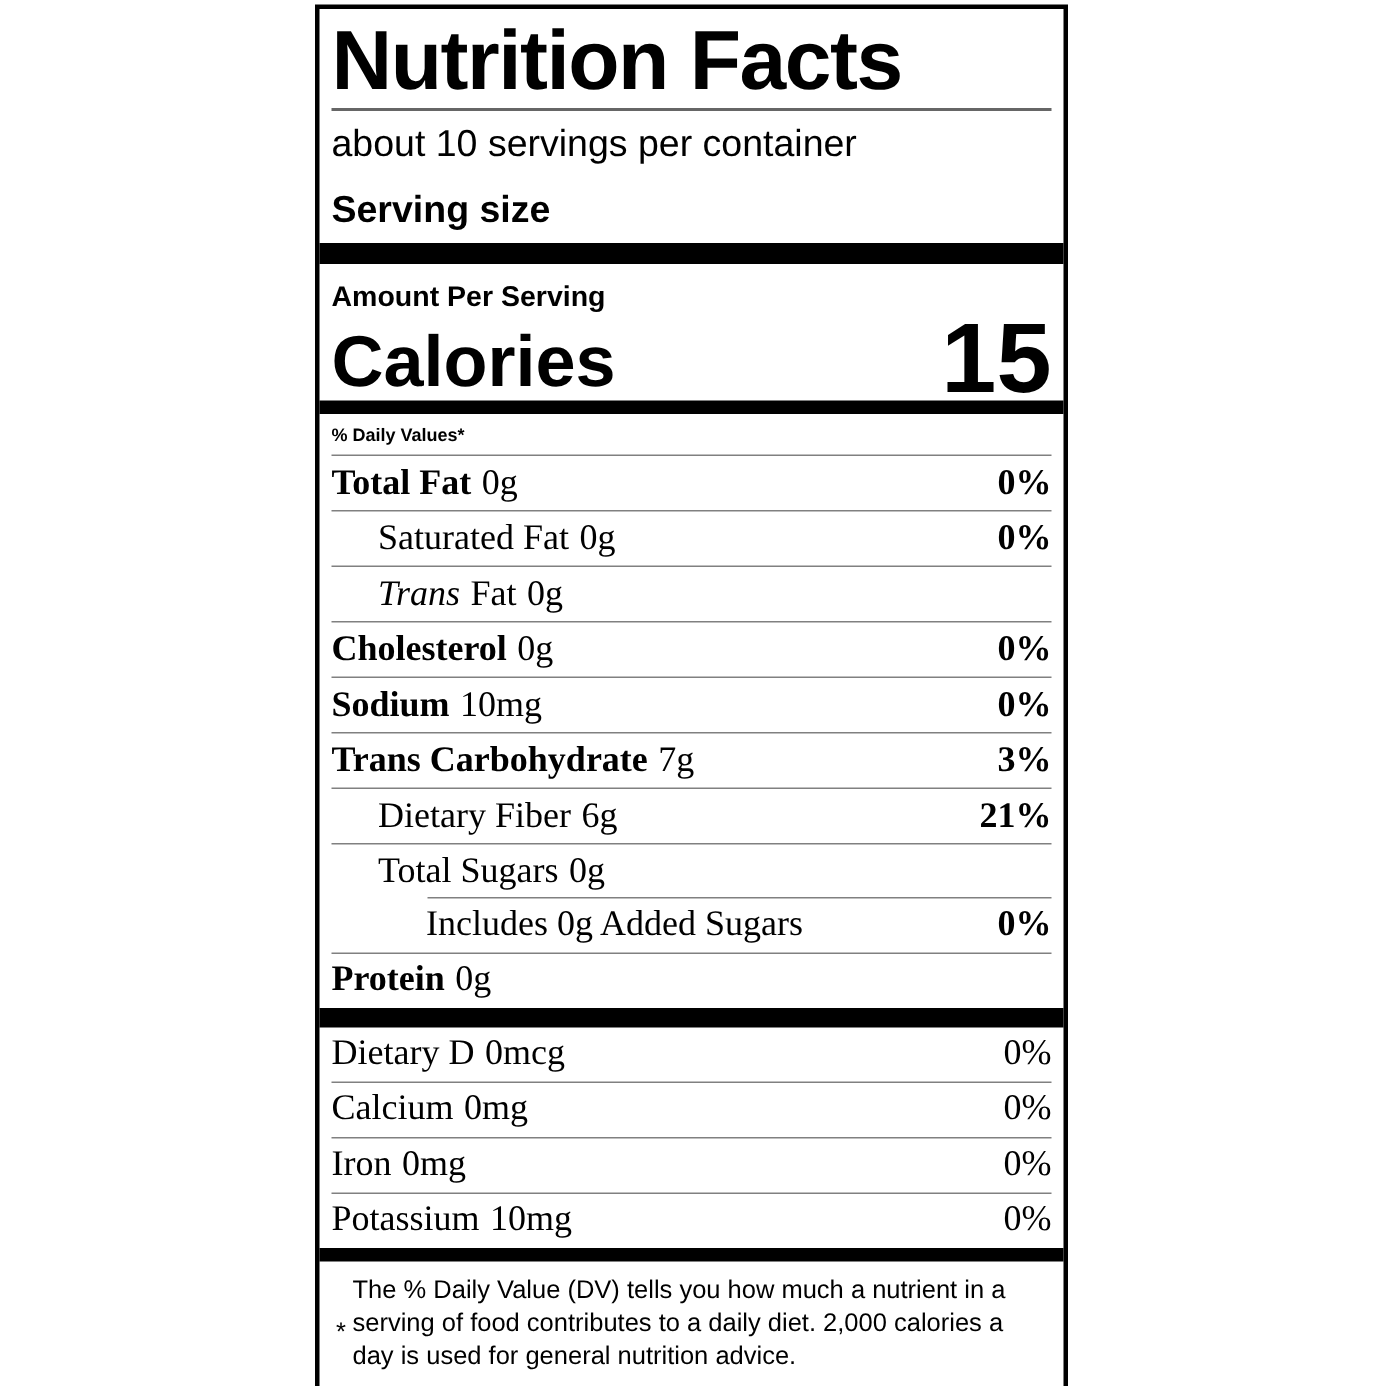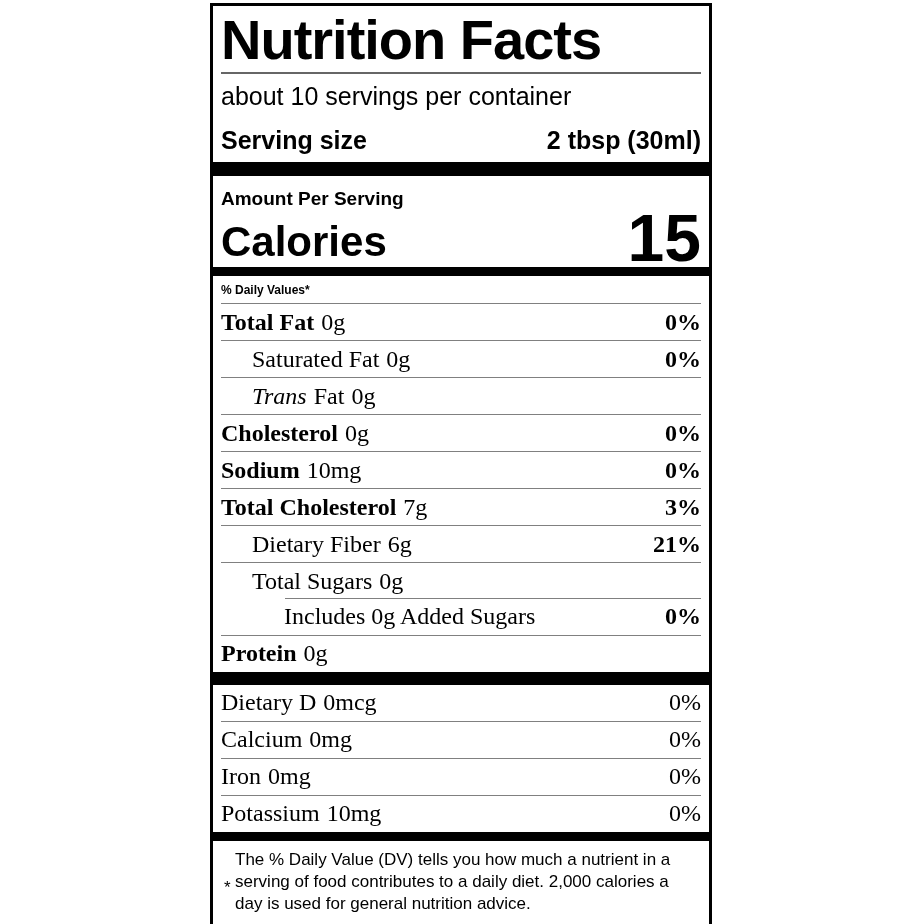--- a/index.html
+++ b/index.html
@@ -67,21 +67,21 @@
     font-weight: bold;
     padding-top: 12px;
   }
   .calories-row {
     display: flex;
     align-items: flex-end;
     justify-content: space-between;
     height: 54px;
   }
   .calories-label {
-    font-size: 42px;
+    font-size: 48px;
     font-weight: bold;
     line-height: 44px;
   }
   .calories-value {
     font-size: 66px;
     font-weight: bold;
     line-height: 52px;
   }
 
   
@@ -141,21 +141,20 @@
 
   <div class="nf-title">Nutrition Facts</div>
   <div class="title-rule"></div>
 
   <div class="servings-row pad">
     <span>about 10 servings per container</span>
   </div>
 
   <div class="serving-size-row pad">
     <span>Serving size</span>
-    <span>2 tbsp (30ml)</span>
   </div>
 
   <div class="bar bar-xl"></div>
 
   <div class="aps pad">Amount Per Serving</div>
 
   <div class="calories-row pad">
     <span class="calories-label">Calories</span>
     <span class="calories-value">15</span>
   </div>
@@ -200,21 +199,21 @@
   <div class="row">
     <span class="left">
       <span class="name-bold">Sodium</span>
       <span>10mg</span>
     </span>
     <span class="pct-bold">0%</span>
   </div>
 
   <div class="row">
     <span class="left">
-      <span class="name-bold">Total Cholesterol</span>
+      <span class="name-bold">Trans Carbohydrate</span>
       <span>7g</span>
     </span>
     <span class="pct-bold">3%</span>
   </div>
 
   <div class="row ind1">
     <span class="left">
       <span>Dietary Fiber</span>
       <span>6g</span>
     </span>

